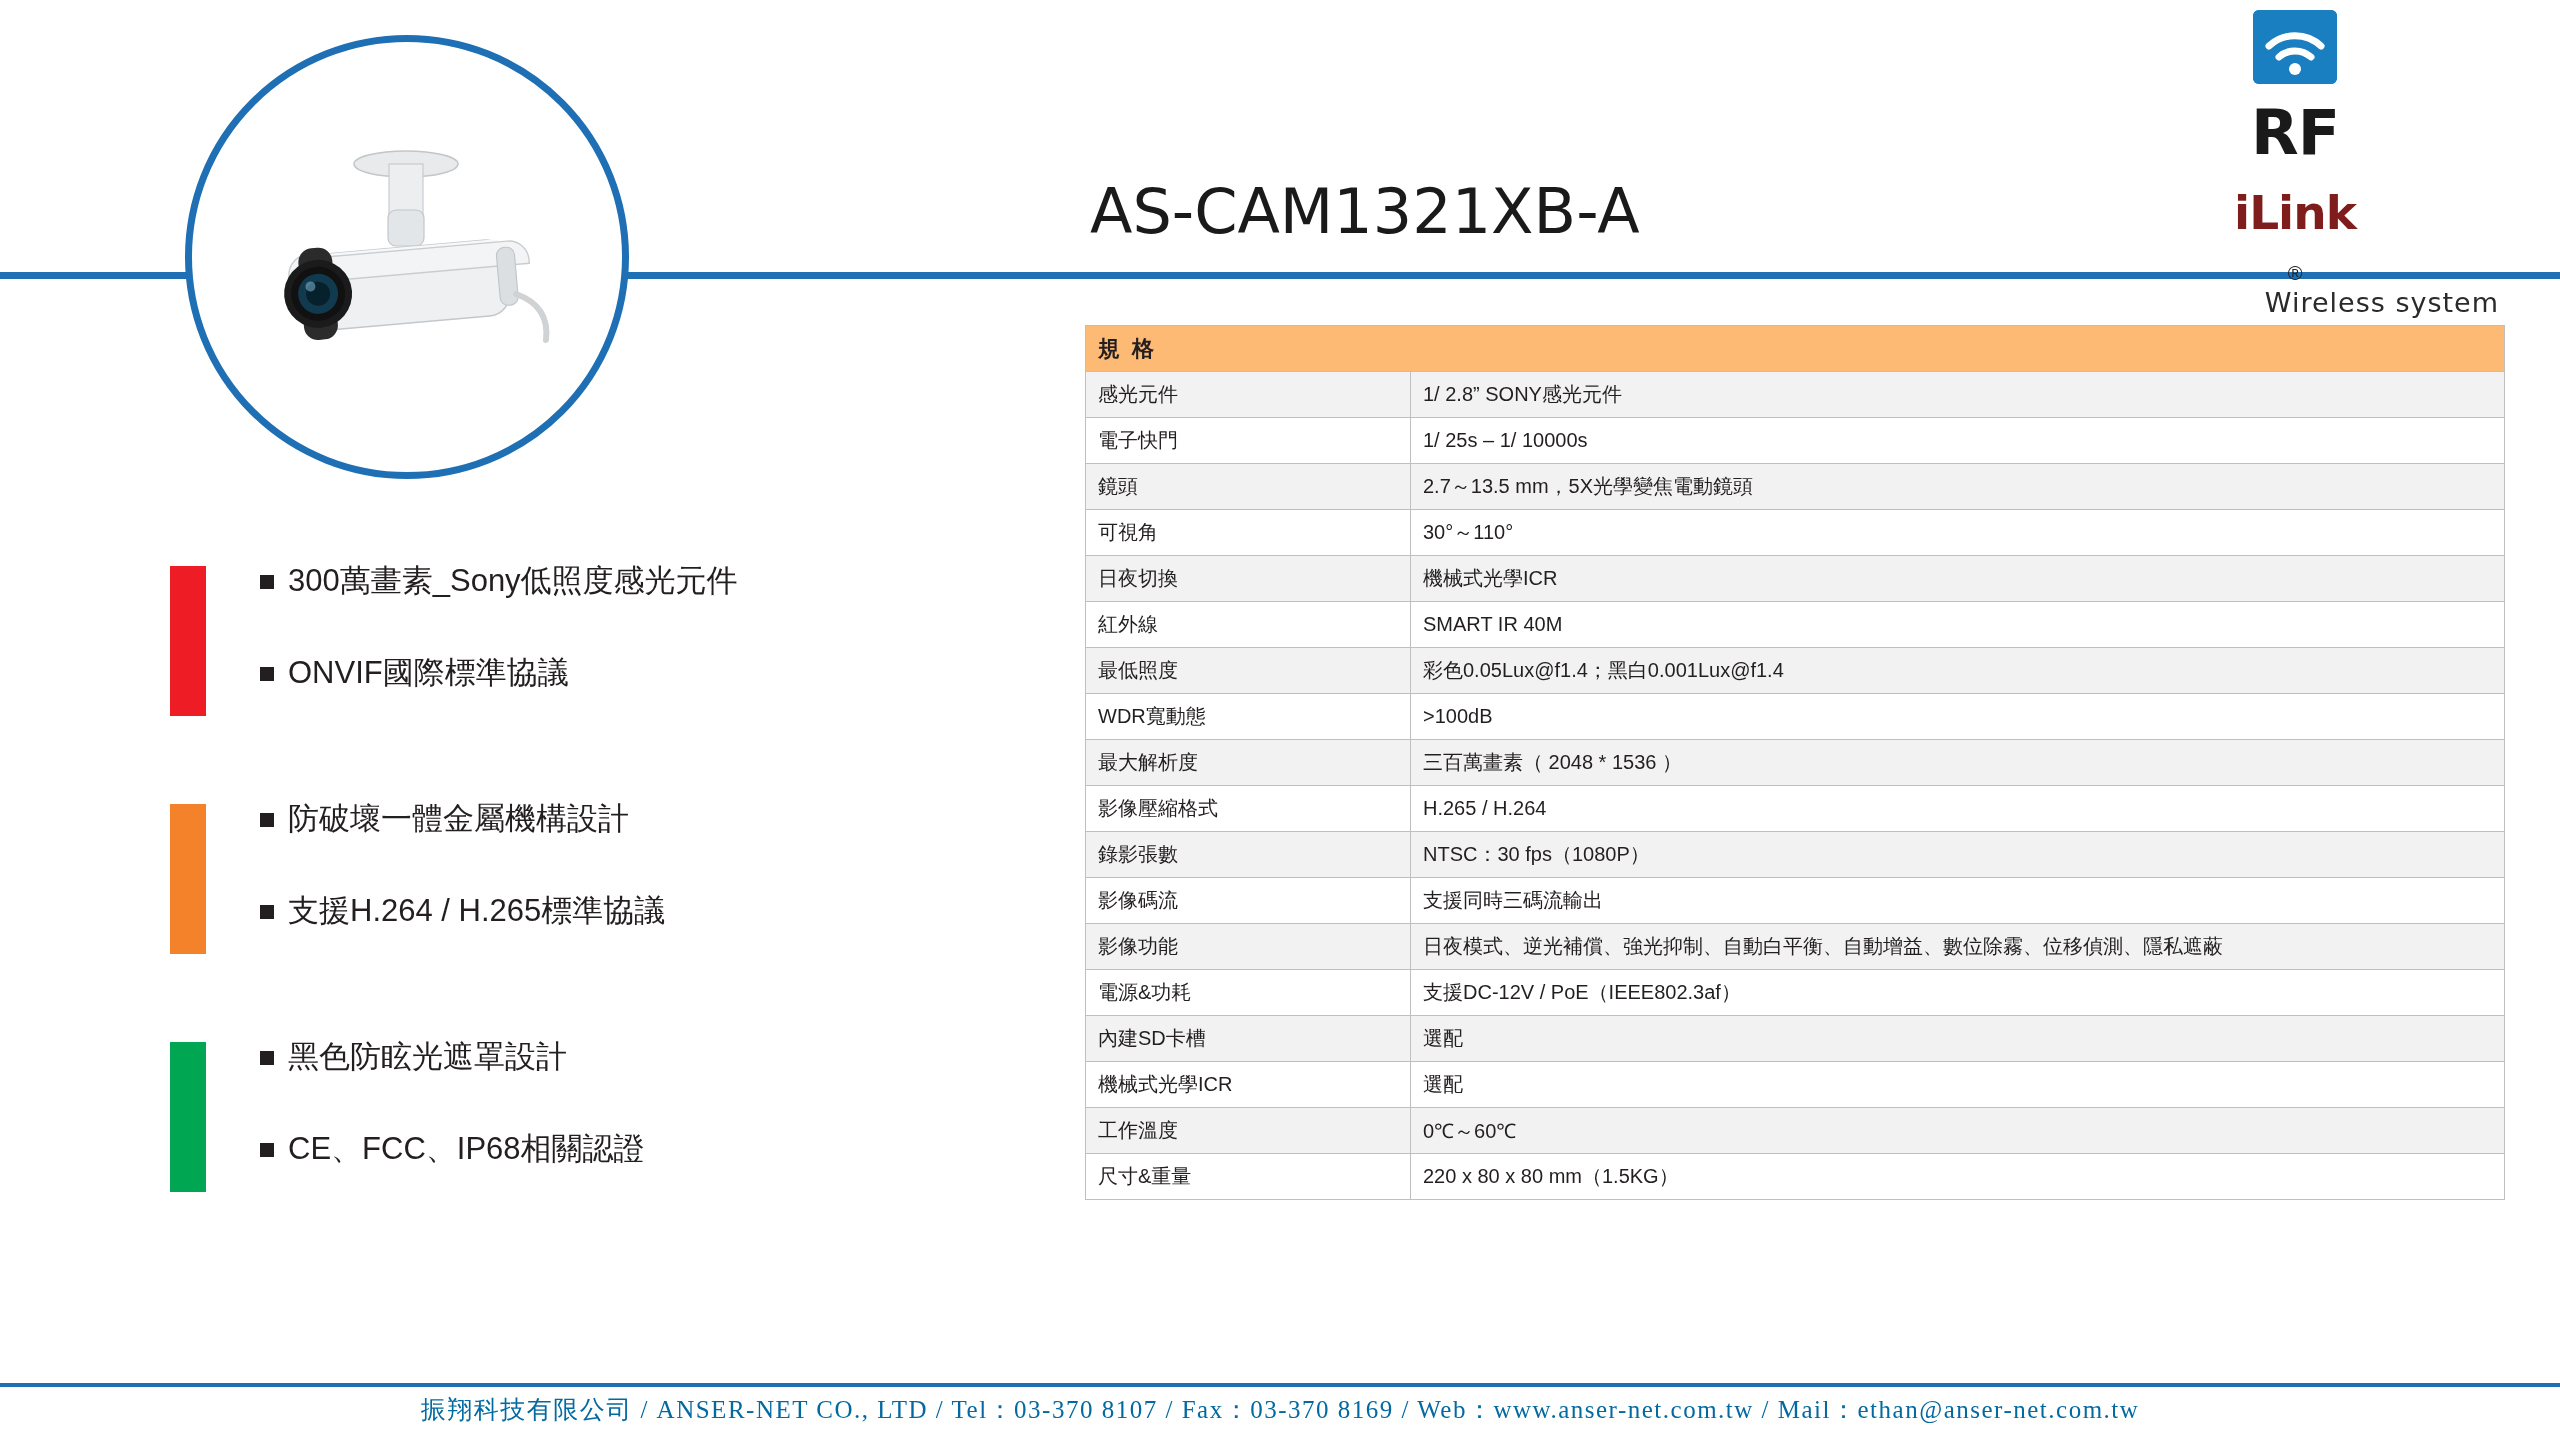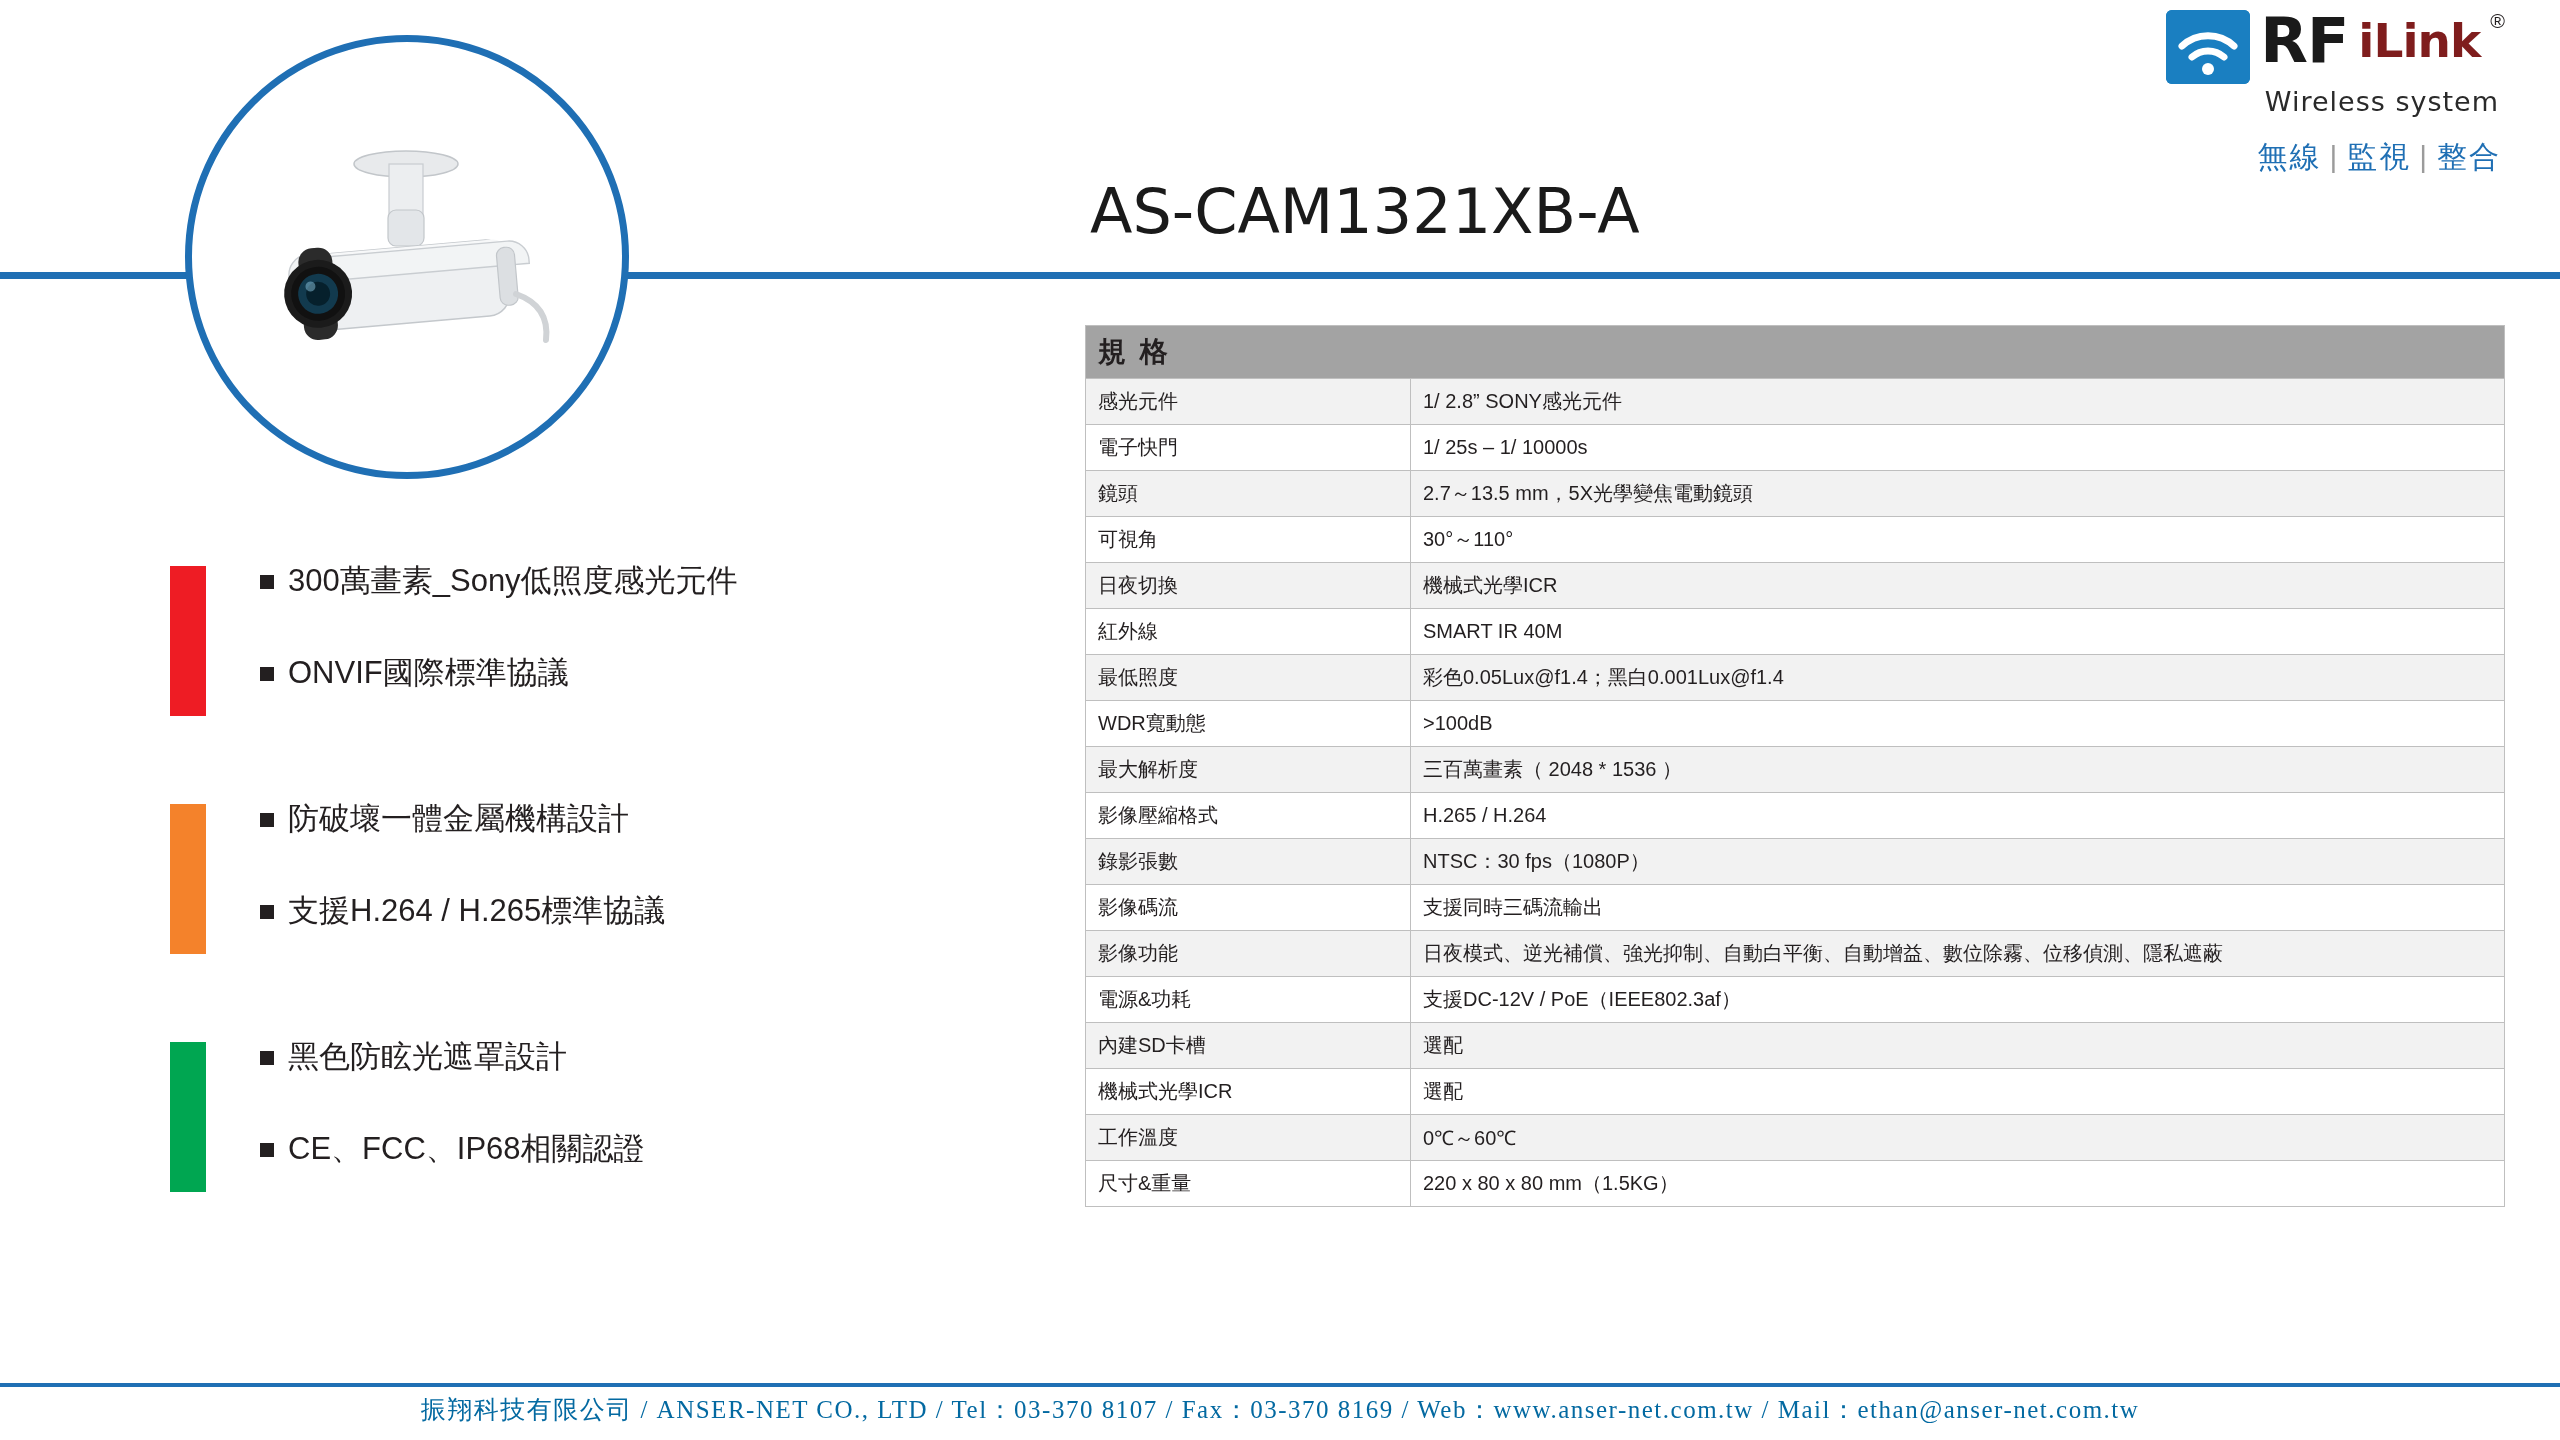--- a/index.html
+++ b/index.html
@@ -48,23 +48,24 @@
   
   .logo-block {
     position: absolute;
     right: 55px;
     top: 10px;
     width: 420px;
     text-align: right;
   }
   .logo-row {
     display: flex;
-    align-items: flex-start;
+    align-items: center;
     justify-content: flex-end;
-    gap: 10px;
+    gap: 18px;
+    flex-direction: column;
   }
   .wifi-badge {
     width: 84px;
     height: 74px;
     background: #1a7fc1;
     border-radius: 6px;
     position: relative;
     display: inline-block;
   }
   .logo-rf {
@@ -164,23 +165,23 @@
   }
   .spec-table td {
     border: 1px solid #bfbfbf;
     padding: 7px 12px;
     height: 31px;
     vertical-align: middle;
     color: #231f20;
   }
   .spec-table tr.head td {
     font-weight: bold;
-    font-size: 28px;
+    font-size: 22px;
     letter-spacing: 3px;
-    background: #a3a3a3;
+    background: #fdba74;
   }
   .spec-table td.k {
     width: 300px;
     background: #ffffff;
   }
   .spec-table tr.alt td { background: #f2f2f2; }
   .spec-table tr.alt td.k { background: #f2f2f2; }
 
   
   .footer-rule {

